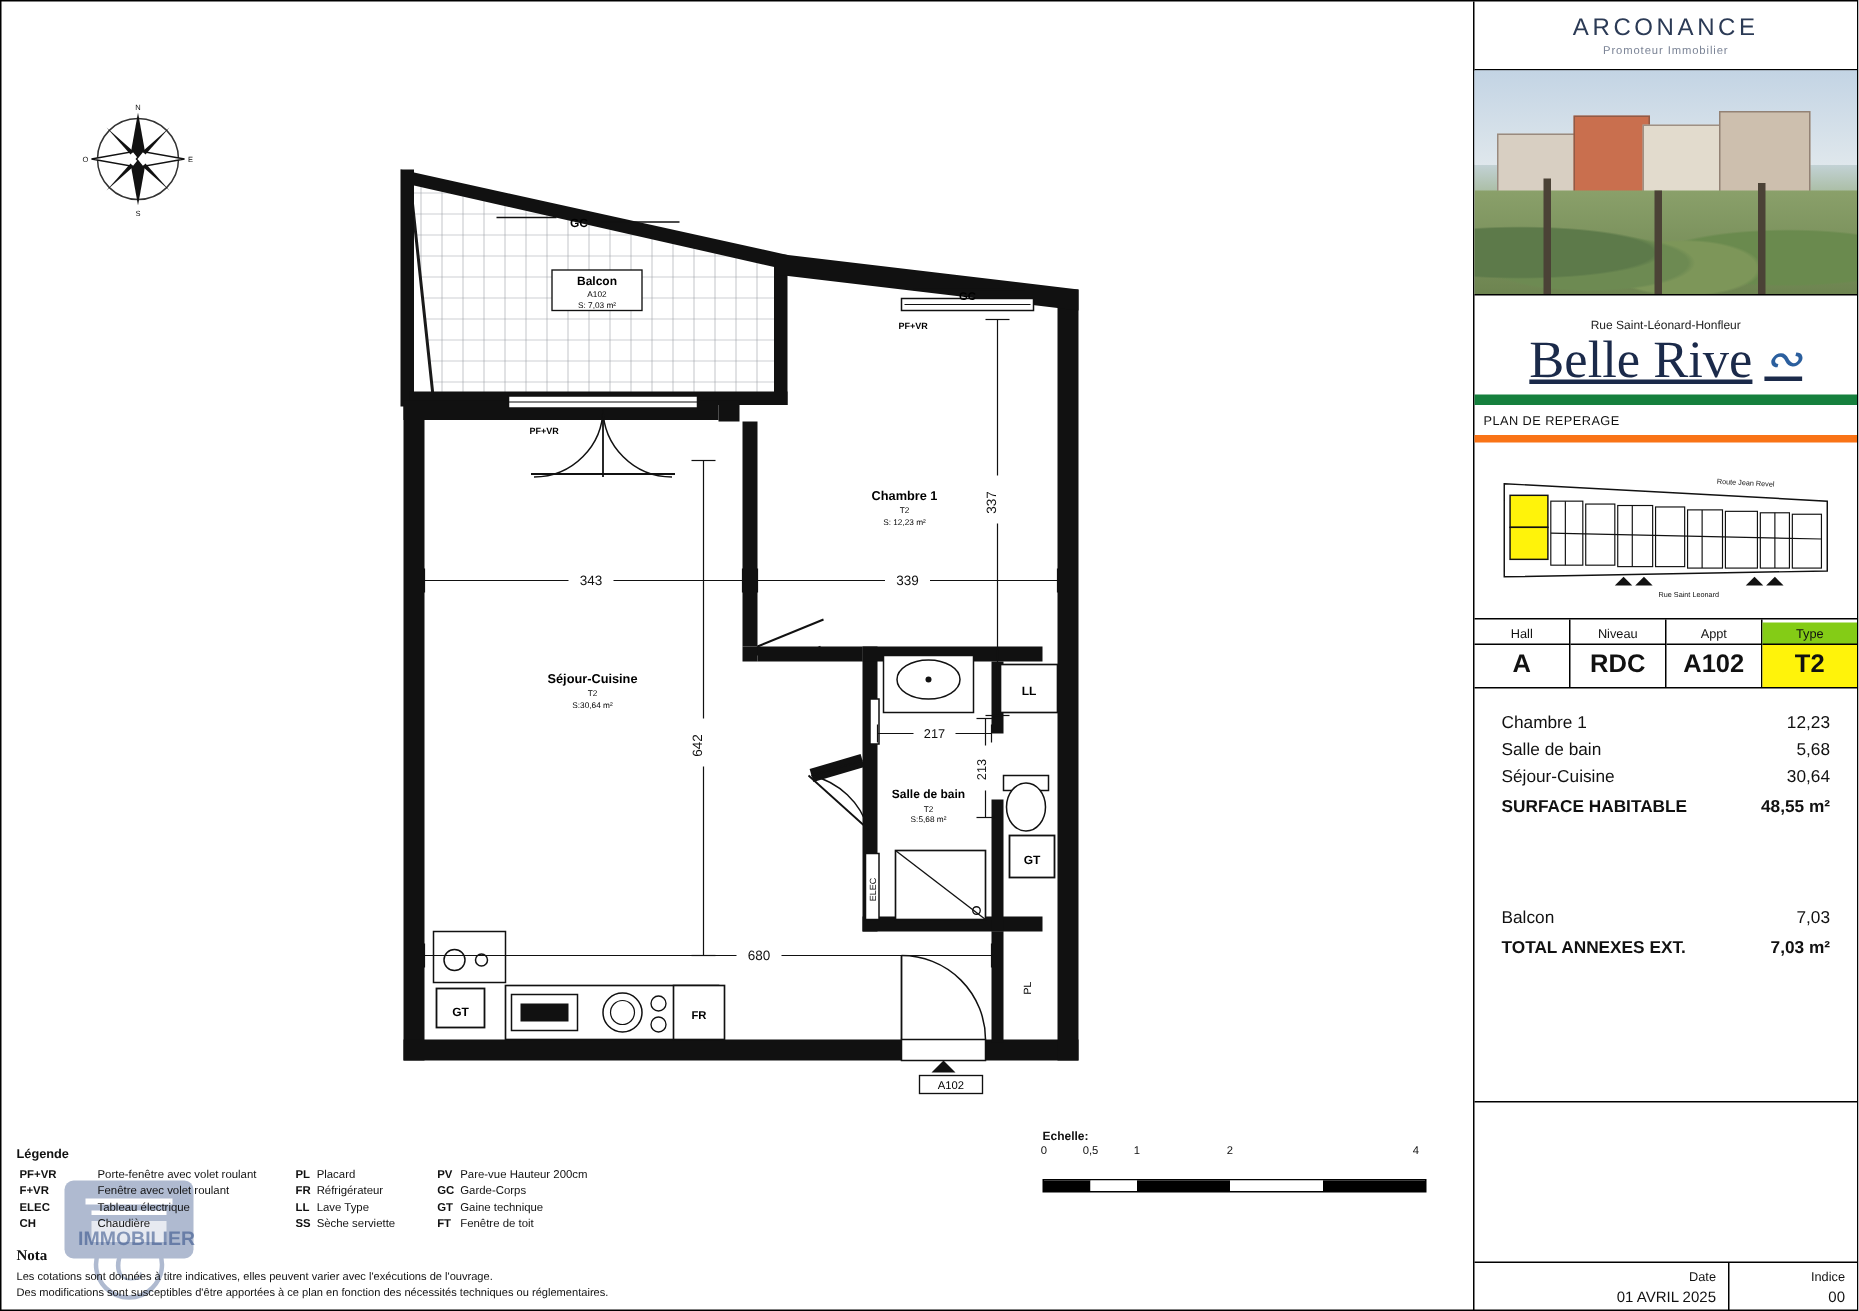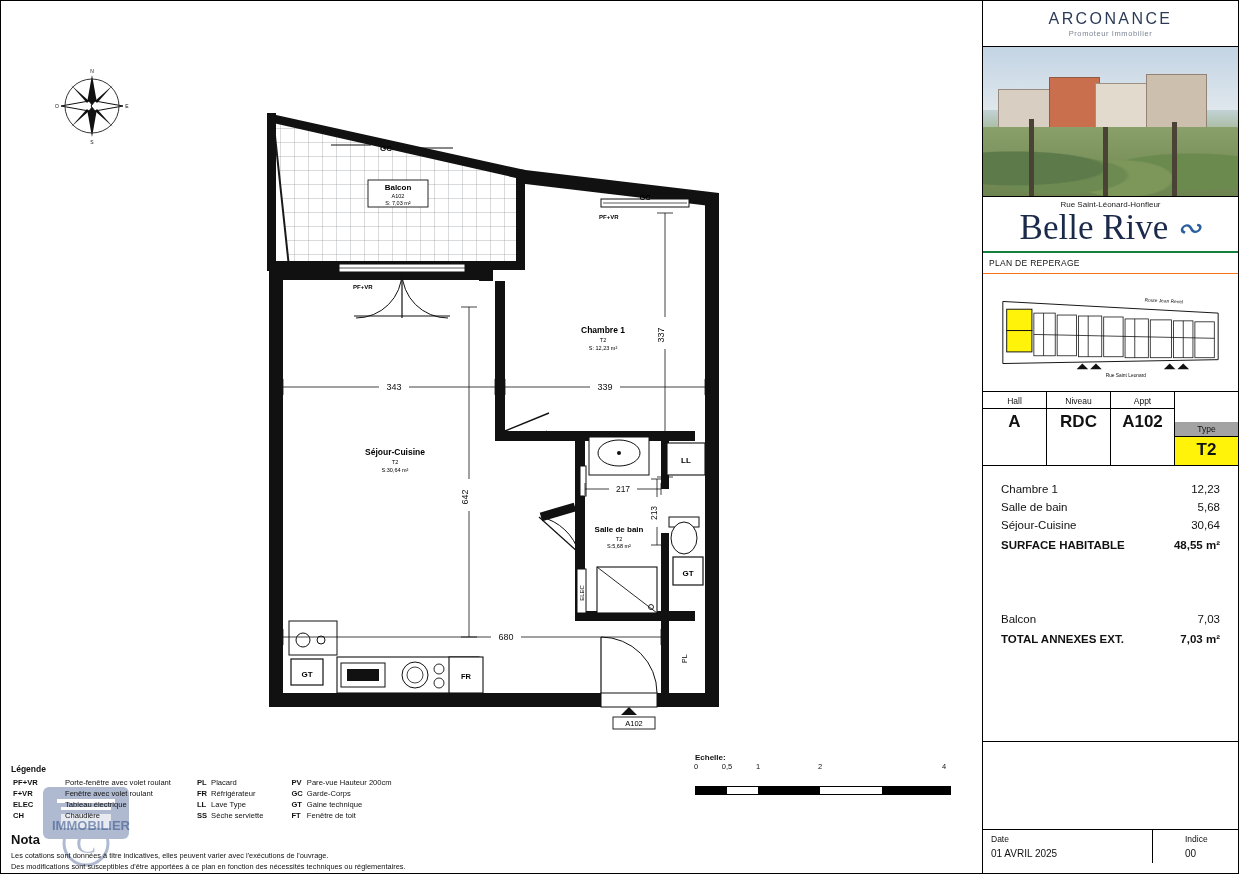--- a/index.html
+++ b/index.html
@@ -50,64 +50,65 @@
       radial-gradient(ellipse at 30% 70%, #6d8a52 0 26%, transparent 28%),
       radial-gradient(ellipse at 55% 75%, #7d9659 0 24%, transparent 26%),
       radial-gradient(ellipse at 82% 65%, #6a8a4e 0 28%, transparent 30%),
       linear-gradient(#8aa06a,#6d8450);
   }
   .photo .trunk { position:absolute; bottom:0; width:5px; background:#4b4236; }
 
   .addr-line {
     text-align:center; font-size:8px; padding:3px 0 1px; color:#222;
   }
-  .belle-rive-box { border-bottom:2px solid #15803d; padding:0 0 6px; }
+  .belle-rive-box { border-bottom:7px solid #15803d; padding:12px 0 6px; }
   .belle-rive {
     display:flex; align-items:center; justify-content:center; gap:8px;
     font-family:"Liberation Serif", serif; font-size:35px; color:#1b2a4a;
     line-height:1;
+    text-decoration:underline;
   }
   .belle-rive .swirl { color:#2b5f9e; font-size:30px; font-family:"Liberation Serif", serif; font-style:italic;}
 
   .plan-rep {
-    font-size:8.5px; padding:5px 6px; border-bottom:1px solid #f97316; letter-spacing:.3px;
+    font-size:8.5px; padding:5px 6px; border-bottom:5px solid #f97316; letter-spacing:.3px;
   }
 
   .keyplan {
     height:118px; position:relative; border-bottom:1px solid #000; padding:10px 8px;
   }
   .kp-svg { width:100%; height:100%; display:block; }
 
   .table-hdr {
     display:flex; border-bottom:1px solid #000; text-align:center;
   }
   .table-hdr .cell {
     flex:1; border-right:1px solid #000; padding:2px 0 0;
   }
   .table-hdr .cell:last-child { border-right:none; }
   .table-hdr .lbl { font-size:8.5px; padding:2px 0; border-bottom:1px solid #000;}
   .table-hdr .val { font-size:17px; font-weight:bold; padding:3px 0 5px; }
-  .cell.type-cell .lbl { background:#a3a3a3;margin-top:28px; }
+  .cell.type-cell .lbl { background:#84cc16; }
   .cell.type-cell .val { background:#fff30a; }
 
   .tds-title {
     font-size:9.5px; font-weight:bold; padding:7px 8px; border-bottom:1px solid #000;
     letter-spacing:.2px;
   }
 
   .surf-list { padding:14px 18px 4px; }
   .surf-row { display:flex; justify-content:space-between; font-size:11.5px; padding:3px 0; }
   .surf-row.total { font-weight:bold; font-size:11.5px; padding-top:5px;}
   .surf-spacer { height:52px; }
   .annex { padding:0 18px 10px; }
   .annex .surf-row { font-size:11.5px; }
 
   .surfaces-box { border-bottom:1px solid #000; height:276px; }
 
-  .footer-box { position:absolute; bottom:12px; left:0; right:0; }
+  .footer-box { position:absolute; bottom:0; left:0; right:0;text-align:right; }
   .footer-row { display:flex; border-top:1px solid #000; }
   .footer-row .c { flex:1; padding:4px 8px; }
   .footer-row .c.right { border-left:1px solid #000; flex:0 0 86px;padding-left:32px; }
   .f-lbl { font-size:8.5px; color:#111; }
   .f-val { font-size:10px; font-weight:normal; margin-top:4px; }
 
   
   .drawing { position:absolute; left:0; top:16px; width:1180px; height:874px; }
 
   
@@ -122,21 +123,21 @@
   }
   .legend .title { font-weight:bold; font-size:8.5px; margin-bottom:2px; }
   .legend table { border-collapse:collapse; }
   .legend td { padding:0 2px; vertical-align:top; white-space:nowrap; }
   .legend td.code { font-weight:bold; width:52px; }
   .legend td.code2 { font-weight:bold; width:28px; padding-left:16px;}
   .legend td.code3 { font-weight:bold; width:26px; padding-left:18px;}
   .legend td.txt { padding-right:10px; }
 
   .nota { position:absolute; left:10px; top:813px; font-size:7.4px; line-height:1.5; }
-  .nota b { font-size:13px; }
+  .nota b { font-size:10px;font-family:Liberation Serif, serif; }
 
   .watermark {
     position:absolute; left:34px; top:766px; width:120px; height:84px; opacity:.38;
   }
 
   
   .scalebar { position:absolute; left:694px; top:736px; width:256px; }
   .scalebar .lbl { font-size:8px; font-weight:bold; margin-bottom:12px; }
   .sb-ticks { position:relative; height:12px; font-size:7.5px; }
   .sb-ticks span { position:absolute; top:-12px; transform:translateX(-50%); }

